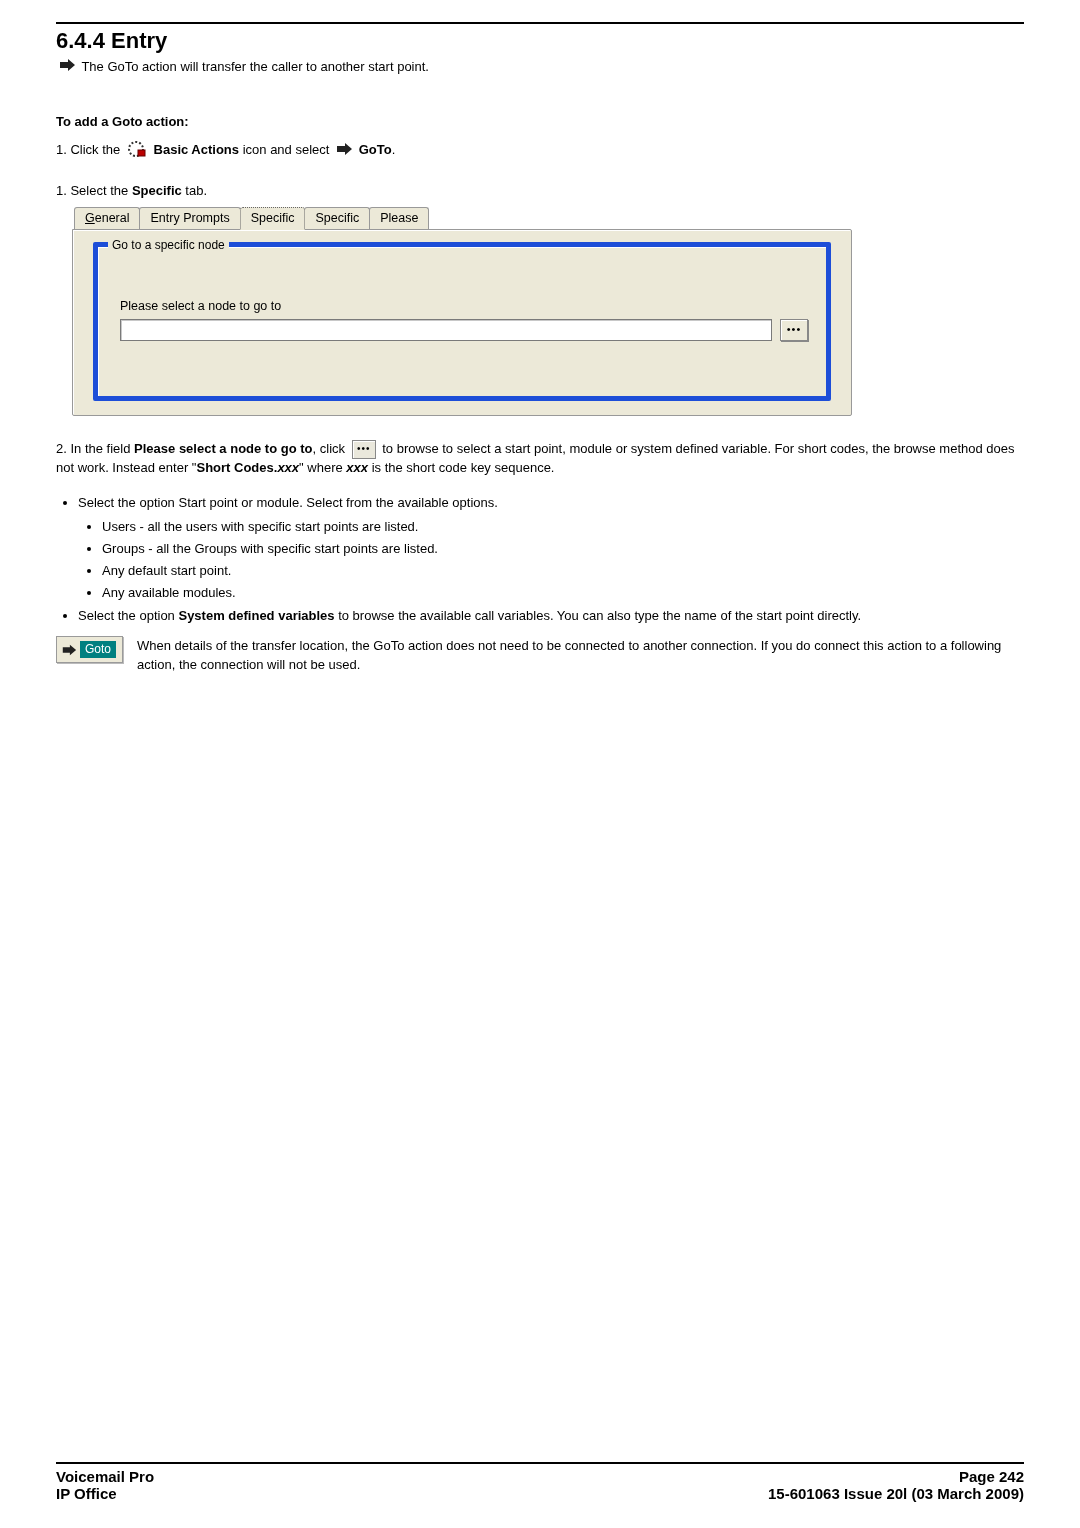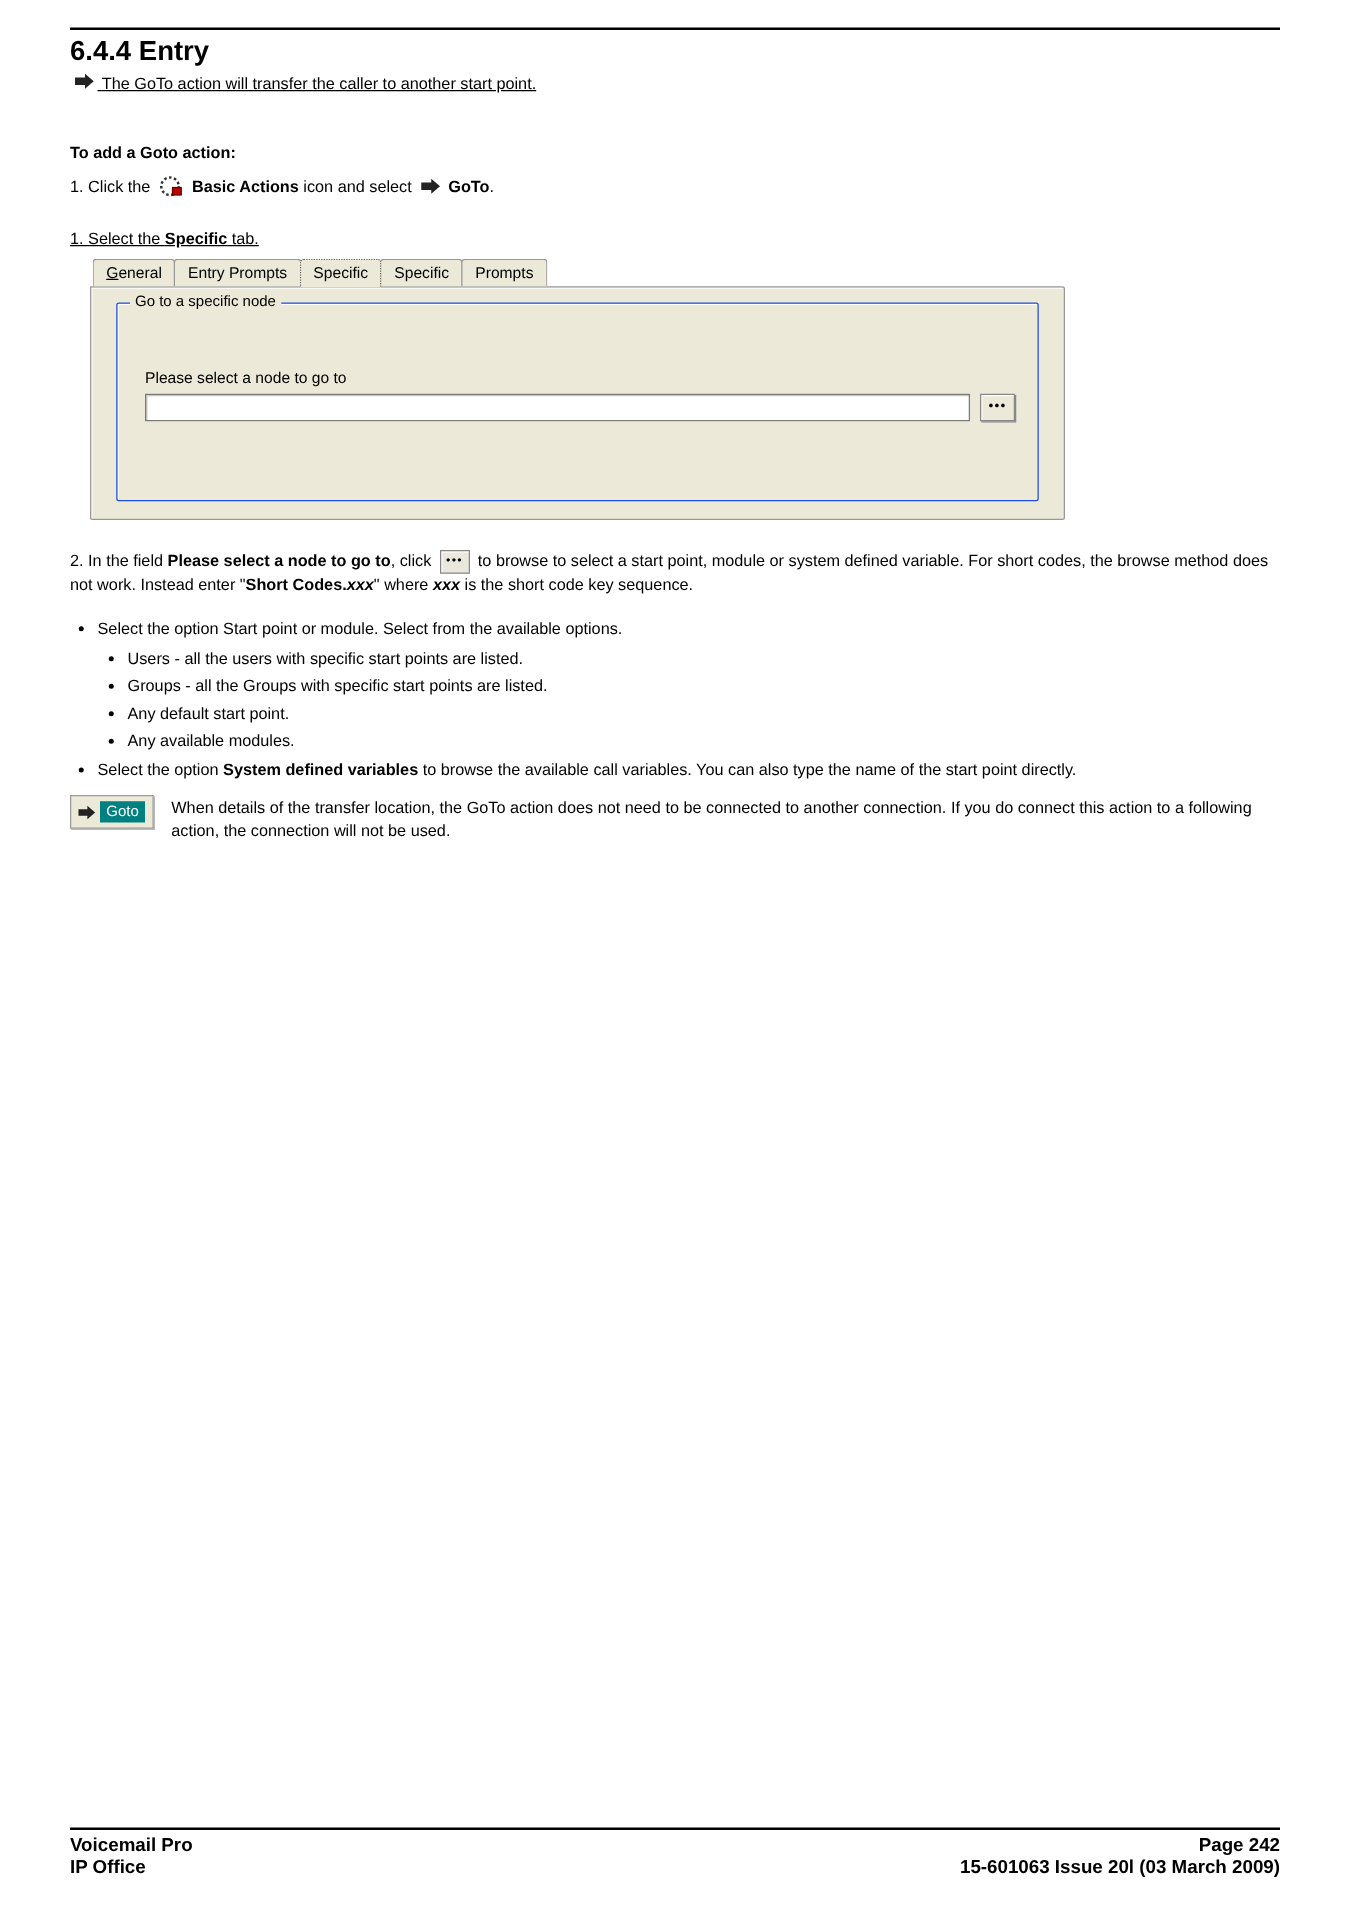--- a/index.html
+++ b/index.html
@@ -30,21 +30,20 @@
     font-size: 22px;
     margin: 4px 0 4px 0;
   }
   .para {
     line-height: 1.45;
     margin: 2px 0 16px 0;
   }
   .para-tight {
     line-height: 1.45;
     margin: 2px 0 6px 0;
-    text-decoration: underline;
   }
   .subhead {
     font-weight: bold;
     margin: 12px 0 10px 0;
   }
   .num-step {
     margin: 0 0 20px 0;
   }
   .bold { font-weight: bold; }
   .italic { font-style: italic; }
@@ -93,21 +92,21 @@
     position: relative;
     z-index: 1;
     box-shadow: inset 1px 1px 0 #fff;
   }
   .groupbox {
     position: absolute;
     left: 20px;
     right: 20px;
     top: 12px;
     bottom: 14px;
-    border: 1px solid #1d4ed8;
+    border: 5px solid #1d4ed8;
     border-radius: 2px;
     box-shadow: inset 1px 1px 0 #fff;
   }
   .groupbox-label {
     position: absolute;
     top: -9px;
     left: 10px;
     background: #ece9d8;
     padding: 0 4px;
     font-family: "MS Sans Serif", Tahoma, sans-serif;
@@ -288,21 +287,21 @@
   <div class="para-tight">
     <span>1. Select the </span><span class="bold">Specific</span><span> tab.</span>
   </div>
 
   <div class="tabctl" style="margin-left:16px;">
     <div class="tabstrip">
       <div class="tab underline-first">General</div>
       <div class="tab">Entry Prompts</div>
       <div class="tab active">Specific</div>
       <div class="tab">Specific</div>
-      <div class="tab">Prompts</div>
+      <div class="tab">Please</div>
     </div>
     <div class="tabbody">
       <div class="groupbox">
         <div class="groupbox-label">Go to a specific node</div>
         <div class="field-label">Please select a node to go to</div>
         <div class="field-row">
           <input type="text" class="textbox" value="" style="">
           <div class="browse-btn">•••</div>
         </div>
       </div>

